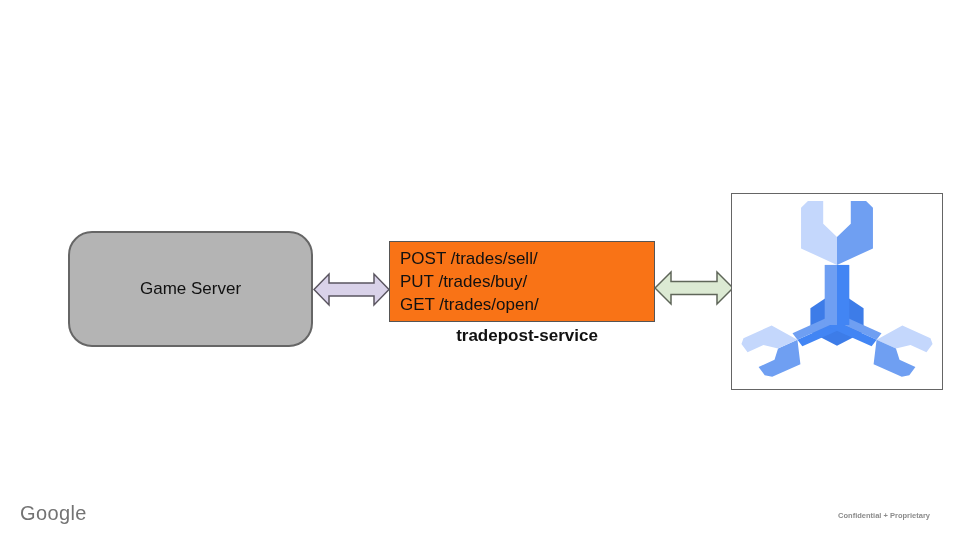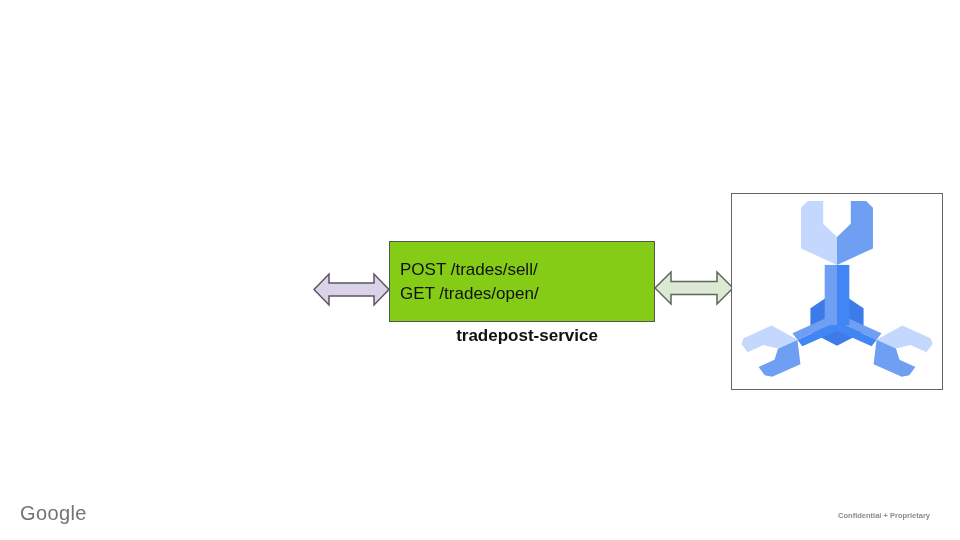--- a/index.html
+++ b/index.html
@@ -8,21 +8,21 @@
     font-family:"Liberation Sans", sans-serif; overflow:hidden; color:#111;
   }
   .node-game {
     position:absolute; left:68px; top:231px; width:245px; height:116px;
     box-sizing:border-box; background:#b4b4b4; border:2px solid #666666;
     border-radius:24px; display:flex; align-items:center; justify-content:center;
     font-size:17px;
   }
   .node-service {
     position:absolute; left:389px; top:241px; width:266px; height:81px;
-    box-sizing:border-box; background:#84cc16; border:1.5px solid #555555;
+    box-sizing:border-box; background:#f97316; border:1.5px solid #555555;
     display:flex; flex-direction:column; justify-content:center;
     padding-left:10px; font-size:17px; line-height:23.3px;
   }
   .service-caption {
     position:absolute; left:394px; top:326px; width:266px; text-align:center;
     font-size:17px; font-weight:bold;
   }
   .arrow { position:absolute; display:block; }
   .arrow-left  { left:313px; top:271px; }
   .arrow-right { left:654px; top:269px; }
@@ -37,27 +37,31 @@
   }
   .note {
     position:absolute; right:30px; top:511px; font-size:7.5px; color:#8b8b8b;font-weight:bold;
   }
 </style>
 </head>
 <body>
 
 <div class="slide">
 
+  <div class="node-game">
+    <span>Game Server</span>
+  </div>
 
   <svg class="arrow arrow-left" width="77" height="37" viewBox="0 0 77 37">
     <polygon stroke-width="1.5" points="1,18.5 16,3 16,12 61,12 61,3 76,18.5 61,34 61,25 16,25 16,34" fill="#d9d2e9" stroke="#5a5560"></polygon>
   </svg>
 
   <div class="node-service">
     <div>POST /trades/sell/</div>
+    <div>PUT /trades/buy/</div>
     <div>GET /trades/open/</div>
   </div>
   <div class="service-caption">tradepost-service</div>
 
   <svg class="arrow arrow-right" width="80" height="38" viewBox="0 0 80 38">
     <polygon stroke-width="1.5" points="1,19 17,3 17,12.5 63,12.5 63,3 79,19 63,35 63,25.5 17,25.5 17,35" fill="#dcead3" stroke="#5f6659"></polygon>
   </svg>
 
   <div class="node-logo">
     <svg viewBox="-106.5 -130 213 198">

